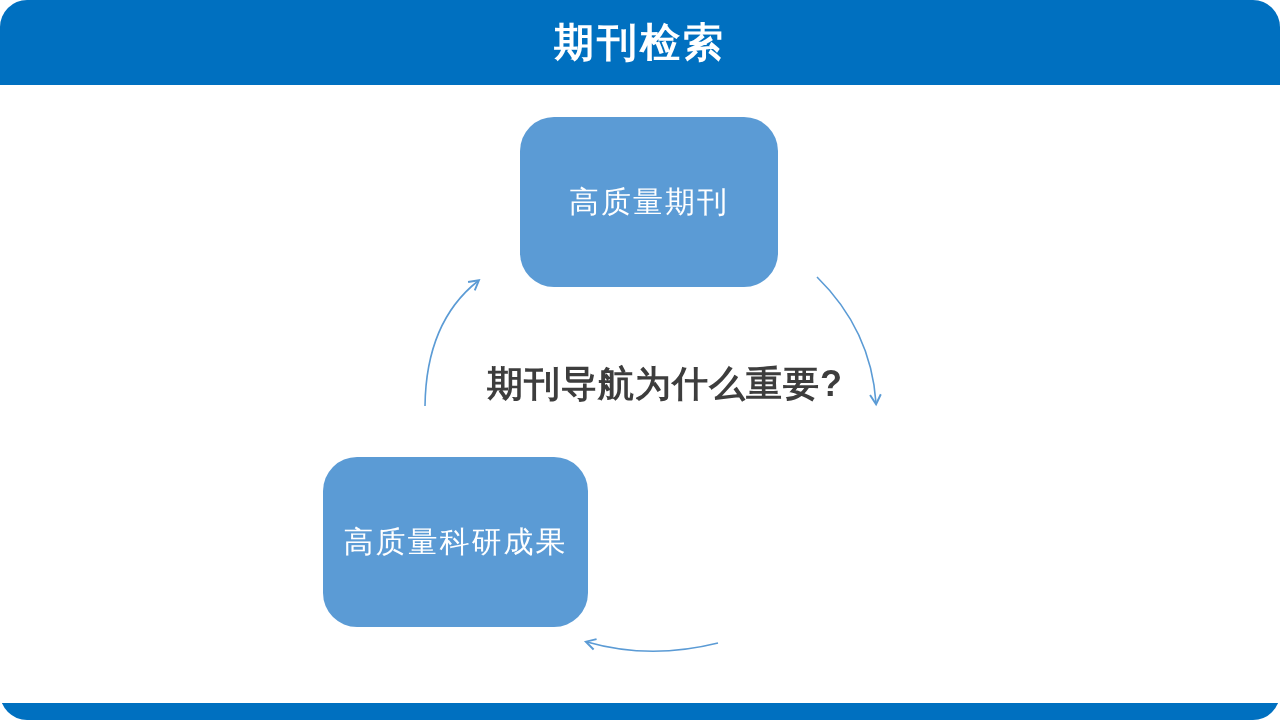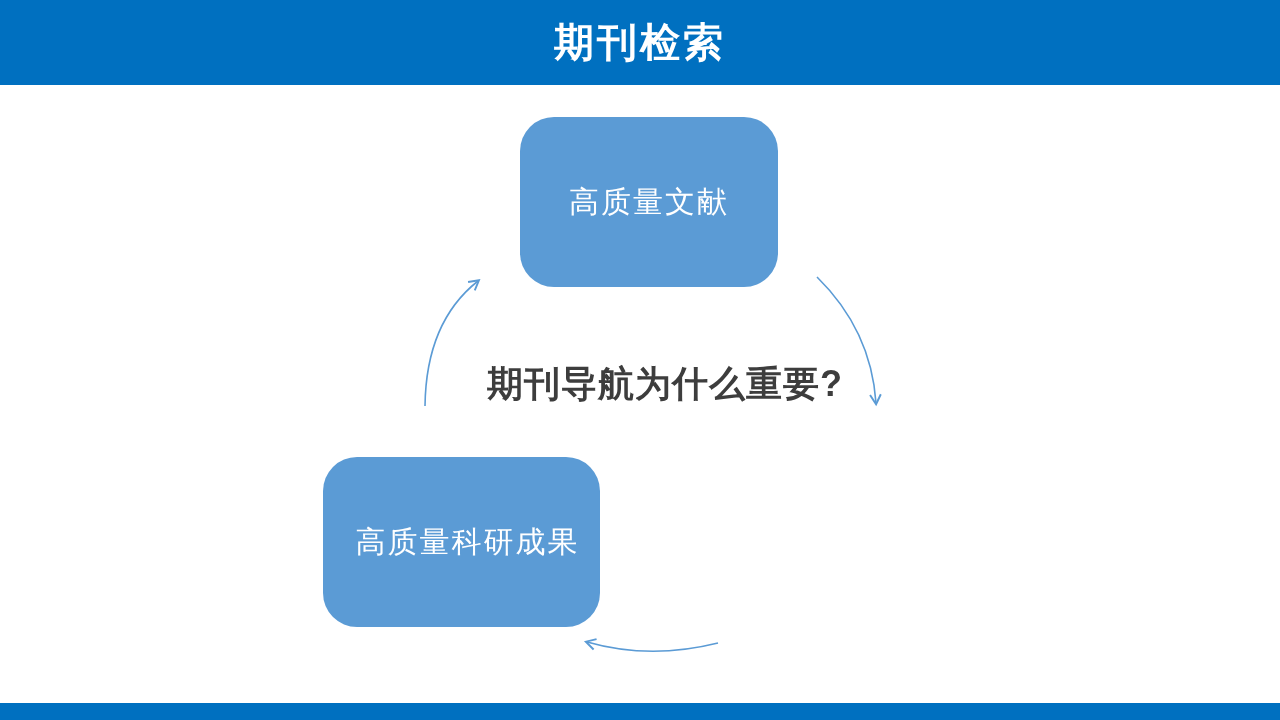--- a/index.html
+++ b/index.html
@@ -7,20 +7,21 @@
     padding: 0;
     background: #ffffff;
   }
   .slide {
     position: relative;
     width: 1280px;
     height: 720px;
     background: #ffffff;
     overflow: hidden;
     font-family: "Liberation Sans", sans-serif;
+    border-radius: 27px;
   }
   .top-bar {
     position: absolute;
     left: 0; top: 0;
     width: 100%;
     height: 85px;
     background: #0070C0;
     display: flex;
     align-items: center;
     justify-content: center;
@@ -60,21 +61,21 @@
     font-weight: normal;
     letter-spacing: 2px;
     white-space: nowrap;
   }
   .node-top {
     left: 520px; top: 117px;
     width: 258px; height: 170px;
   }
   .node-bottom-left {
     left: 323px; top: 457px;
-    width: 265px; height: 170px; padding-left: 12px;
+    width: 265px; height: 170px;
   }
   .node-bottom-right {
     left: 713px; top: 457px;
     width: 265px; height: 170px;
   }
   .center-question {
     position: absolute;
     left: 445px; top: 360px;
     width: 440px;
     text-align: center;
@@ -99,21 +100,21 @@
       <marker id="arrowhead" viewBox="0 0 12 12" refX="9" refY="6" markerWidth="9" markerHeight="9" orient="auto-start-reverse">
         <path d="M 2 1.5 L 10 6 L 2 10.5" fill="none" stroke="#5B9BD5" stroke-width="1.6"></path>
       </marker>
     </defs>
     <path d="M 425 406 Q 426 322 478 281" fill="none" stroke-width="1.6" marker-end="url(#arrowhead)" stroke="#5B9BD5"></path>
     <path d="M 817 277 Q 871 330 876 403" fill="none" stroke-width="1.6" marker-end="url(#arrowhead)" stroke="#5B9BD5"></path>
     <path d="M 718 643 Q 650 660 587 642" fill="none" stroke-width="1.6" marker-end="url(#arrowhead)" stroke="#5B9BD5"></path>
   </svg>
 
   <div class="node node-top">
-    <span>高质量文献</span>
+    <span>高质量期刊</span>
   </div>
 
   <div class="node node-bottom-left">
     <span>高质量科研成果</span>
   </div>
 
 
   <div class="center-question">期刊导航为什么重要?</div>
 
   <footer class="bottom-bar"></footer>

